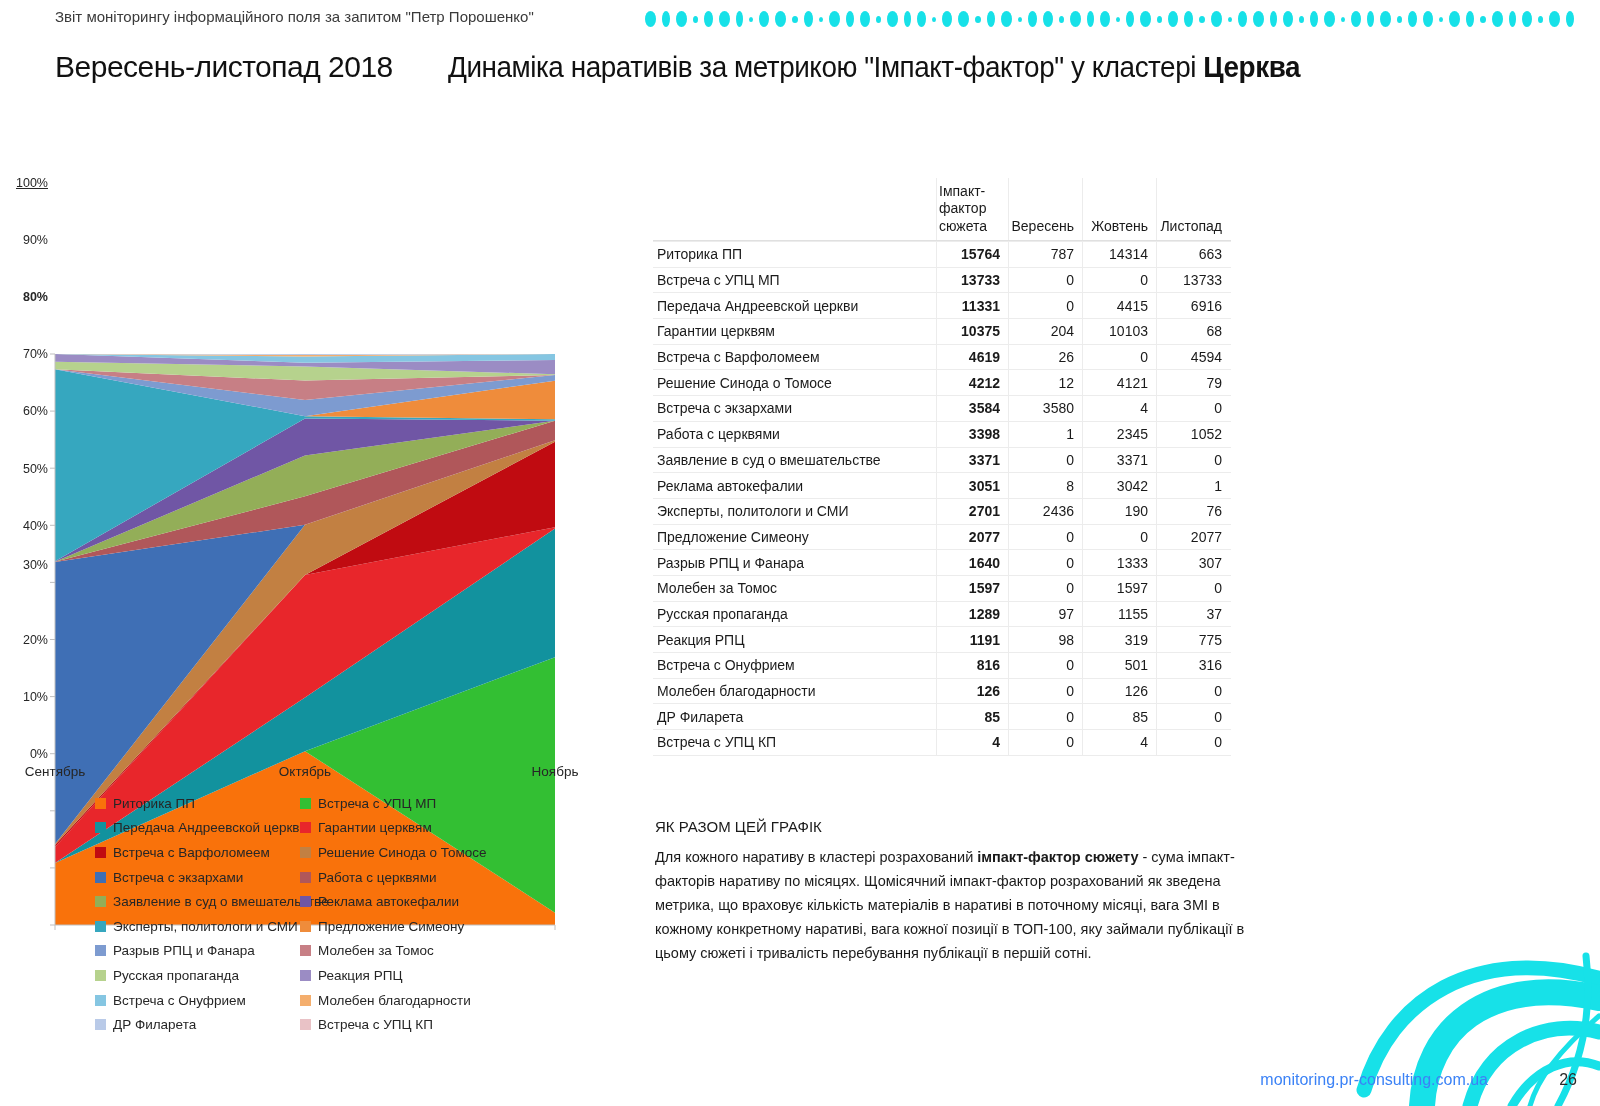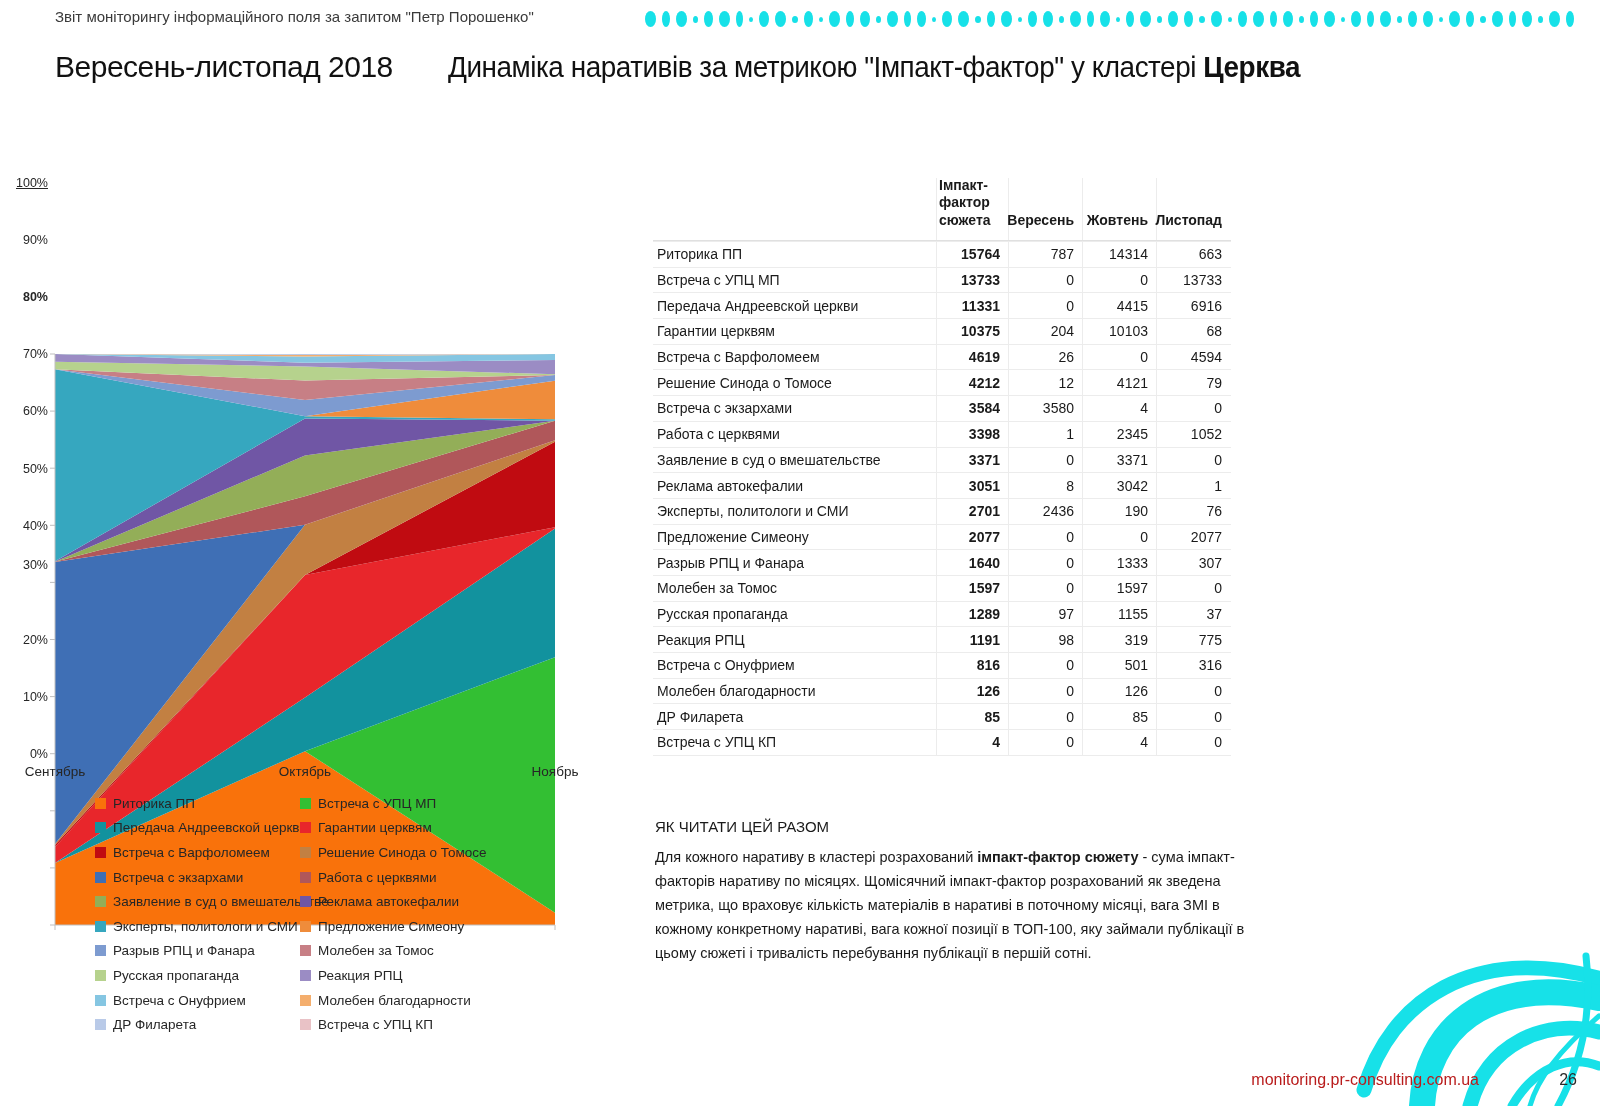--- a/index.html
+++ b/index.html
@@ -28,37 +28,37 @@
   .legend{position:absolute;left:95px;top:791px;display:grid;grid-template-columns:205px auto;
           grid-auto-rows:24.6px;align-items:center;}
   .legend-item{display:flex;align-items:center;font-size:13.5px;color:#262626;white-space:nowrap;}
   .legend-chip{width:11px;height:11px;margin-right:7px;flex:0 0 auto;}
 
   
   .table{position:absolute;left:653px;top:178px;width:578px;font-size:14px;color:#1a1a1a;}
   .t-row{display:flex;align-items:center;height:24.7px;border-top:1px solid #ececec;}
   .t-row:first-child{border-top:none;}
   .t-head{height:62px;align-items:flex-end;border-top:none;border-bottom:1px solid #e0e0e0;}
-  .t-head .t-cell{padding-bottom:11px;font-weight:700;line-height:1.25;}
+  .t-head .t-cell{padding-bottom:5px;font-weight:400;line-height:1.25;}
   .t-cell{box-sizing:border-box;}
   .c-label{width:283px;padding-left:4px;text-align:left;white-space:nowrap;overflow:hidden;}
   .c-total{width:72px;text-align:right;padding-right:8px;font-weight:700;border-left:1px solid #ececec;height:100%;display:flex;align-items:center;justify-content:flex-end;padding-left:27px;}
   .c-m{width:74px;text-align:right;padding-right:8px;border-left:1px solid #ececec;height:100%;display:flex;align-items:center;justify-content:flex-end;}
   .t-head .c-total{align-items:flex-end;justify-content:flex-start;padding-left:2px;text-align:left;white-space:normal;}
   .t-head .c-m{align-items:flex-end;}
   .t-total .c-label,.t-total .c-m{font-weight:700;}
   .t-body-end{border-top:1px solid #ececec;}
 
   
   .howto{position:absolute;left:655px;top:818px;width:622px;}
   .howto-title{font-size:15px;color:#1a1a1a;margin-bottom:10px;}
   .howto-text{font-size:14.5px;line-height:24px;color:#1a1a1a;margin:0;}
 
   
-  .footer-site{position:absolute;right:121px;top:1071px;font-size:16px;color:#b91c1c;}
+  .footer-site{position:absolute;right:112px;top:1071px;font-size:16px;color:#3b82f6;}
   .footer-page{position:absolute;right:23px;top:1071px;font-size:16px;color:#2b2b2b;}
 
   .swirl{position:absolute;right:0;bottom:0;}
 </style>
 </head>
 <body>
 
 <div class="page">
 
   <span class="report-label">Звіт моніторингу інформаційного поля за запитом "Петр Порошенко"</span>
@@ -408,21 +408,21 @@
         <div class="t-cell c-label">Встреча с УПЦ КП</div>
         <div class="t-cell c-total">4</div>
         <div class="t-cell c-m">0</div>
         <div class="t-cell c-m">4</div>
         <div class="t-cell c-m">0</div>
       </div>
       <div class="t-body-end"></div>
     </div>
 
   <div class="howto">
-    <div class="howto-title">ЯК ЧИТАТИ ЦЕЙ РАЗОМ</div>
+    <div class="howto-title">ЯК РАЗОМ ЦЕЙ ГРАФІК</div>
     <p class="howto-text"><span>Для кожного наративу в кластері розрахований </span><b>імпакт-фактор сюжету</b><span> - сума імпакт-факторів наративу по місяцях. Щомісячний імпакт-фактор розрахований як зведена метрика, що враховує кількість матеріалів в наративі в поточному місяці, вага ЗМІ в кожному конкретному наративі, вага кожної позиції в ТОП-100, яку займали публікації в цьому сюжеті і тривалість перебування публікації в першій сотні.</span></p>
   </div>
 
   <svg class="swirl" width="248" height="178" viewBox="0 0 248 178">
     <g fill="none" stroke="#17E1E8" stroke-linecap="round">
       <path d="M 12,162 C 38,72 122,16 246,50" stroke-width="15"></path>
       <path d="M 70,178 C 74,104 132,46 247,70" stroke-width="26"></path>
       <path d="M 118,178 C 135,116 192,90 247,104" stroke-width="15"></path>
       <path d="M 160,178 C 182,140 216,126 247,138" stroke-width="9"></path>
       <path d="M 234,28 C 240,80 232,130 206,178" stroke-width="7"></path>

